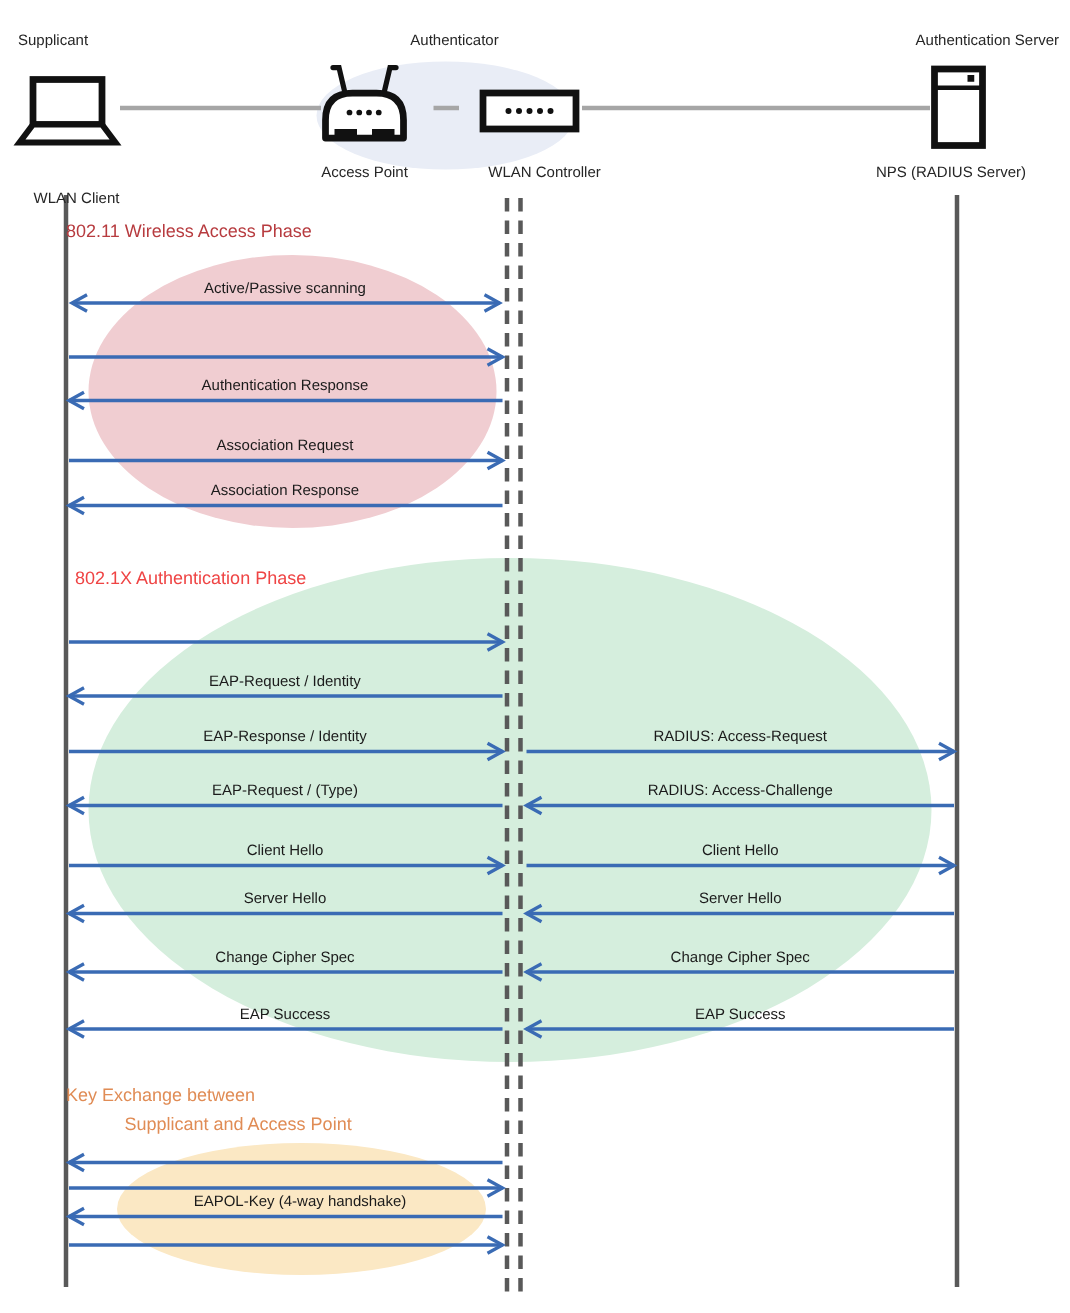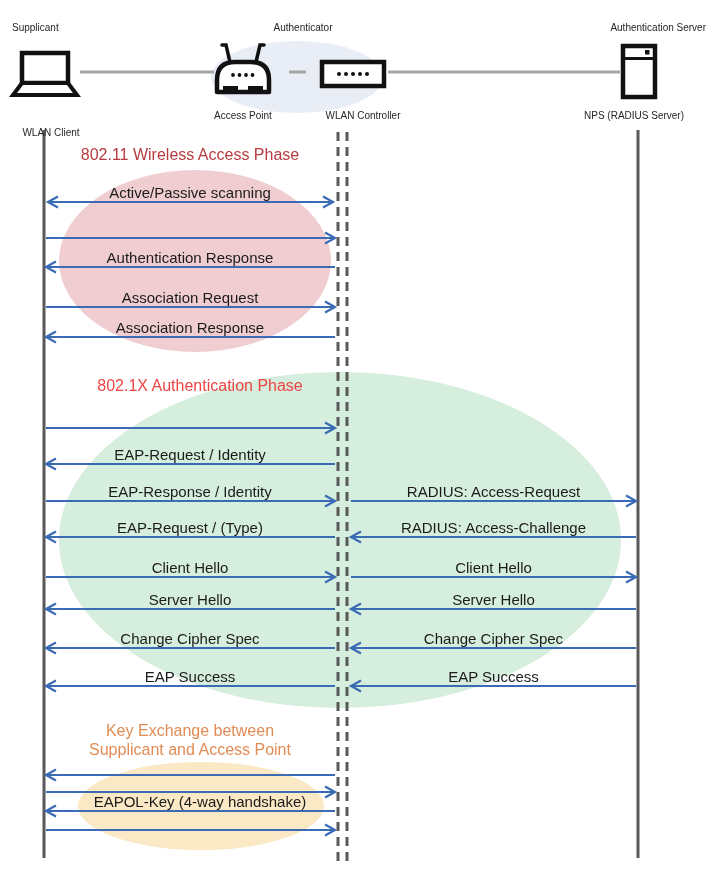--- a/index.html
+++ b/index.html
@@ -1,23 +1,23 @@
 <!DOCTYPE html>
 <html><head>
 <meta charset="utf-8">
 <style>
   html,body{margin:0;padding:0;background:#fff;}
   .canvas{
     position:relative;width:713px;height:875px;background:#fff;
     font-family:"Liberation Sans",sans-serif;color:#1b1b1b;overflow:hidden;
   }
   .canvas svg{position:absolute;left:0;top:0;}
-  .lbl{position:absolute;font-size:15px;line-height:15px;text-align:center;white-space:nowrap;color:#1b1b1b;}
+  .lbl{position:absolute;font-size:10px;line-height:15px;text-align:center;white-space:nowrap;color:#1b1b1b;}
   .role,.dev{position:absolute;font-size:10px;line-height:17px;color:#262626;white-space:nowrap;}
-  .ptitle{position:absolute;font-size:16px;line-height:17px;text-align:center;white-space:nowrap;}
+  .ptitle{position:absolute;font-size:12px;line-height:17px;text-align:left;white-space:nowrap;}
   .c-red{color:#b73b3f;}
   .c-green{color:#ef4444;}
   .c-orange{color:#e08c55;}
   .ta-c{text-align:center;}
   .ta-r{text-align:right;}
 </style>
 </head>
 <body>
 
 <div class="canvas">
@@ -134,16 +134,16 @@
   <div class="lbl" style="left:44px;top:669px;width:292px;">EAP Success</div>
 
   <div class="lbl" style="left:350px;top:484px;width:287px;">RADIUS: Access-Request</div>
   <div class="lbl" style="left:350px;top:520px;width:287px;">RADIUS: Access-Challenge</div>
   <div class="lbl" style="left:350px;top:560px;width:287px;">Client Hello</div>
   <div class="lbl" style="left:350px;top:592px;width:287px;">Server Hello</div>
   <div class="lbl" style="left:350px;top:631px;width:287px;">Change Cipher Spec</div>
   <div class="lbl" style="left:350px;top:669px;width:287px;">EAP Success</div>
 
   <div class="ptitle c-orange" style="left:44px;top:722px;width:292px;">Key Exchange between</div>
-  <div class="ptitle c-orange" style="left:44px;top:741px;width:292px;">Supplicant and Access Point</div>
+  <div class="ptitle c-orange" style="left:44px;top:741px;width:292px;padding-left:39px;">Supplicant and Access Point</div>
   <div class="lbl" style="left:54px;top:794px;width:292px;">EAPOL-Key (4-way handshake)</div>
 
 </div>
 
 </body></html>

